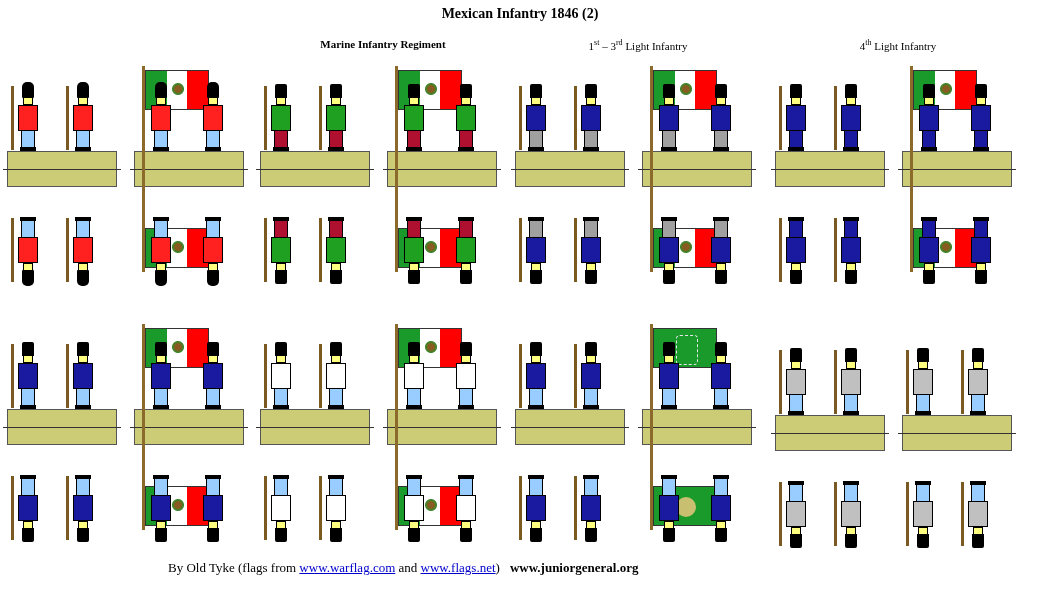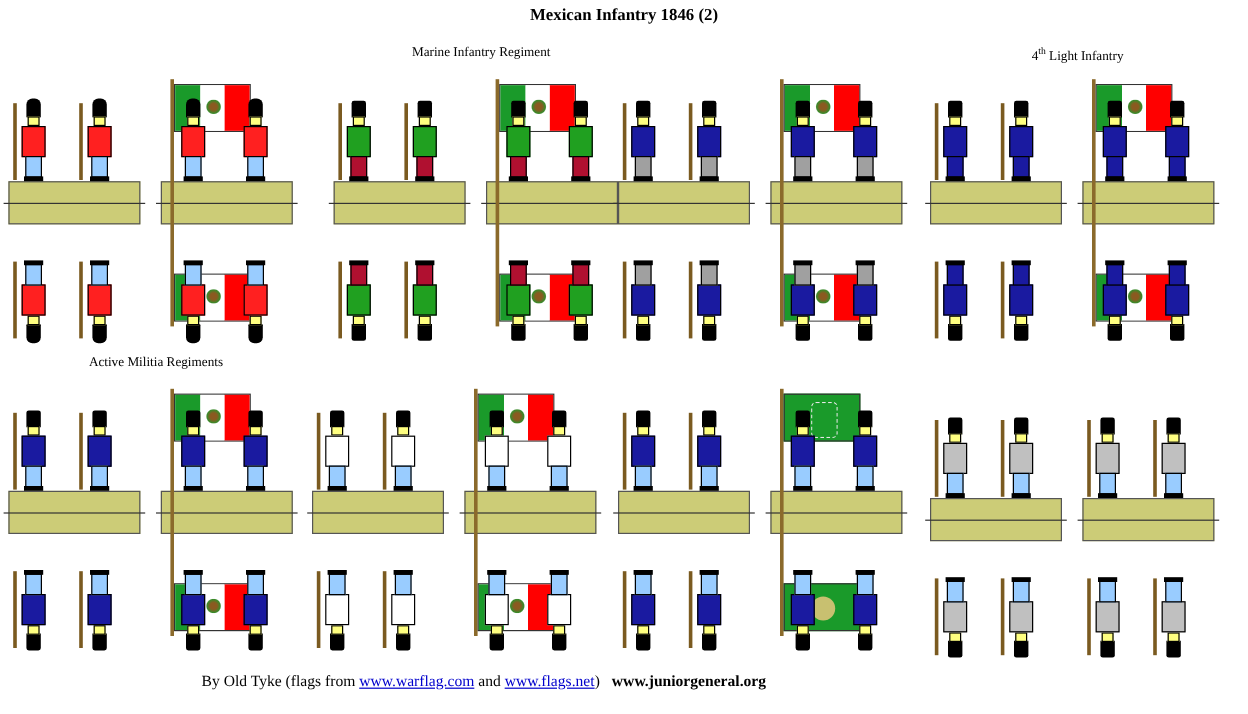--- a/index.html
+++ b/index.html
@@ -112,21 +112,21 @@
         <div class="boots"></div>
       </div>
       <div class="soldier inv" style="left: 195px; top: 148px;">
         <div class="hat "></div>
         <div class="face"></div>
         <div class="coat" style="background:#ff2020"></div>
         <div class="trousers" style="background:#99ccff"></div>
         <div class="boots"></div>
       </div>
     </div>
-    <div class="group" style="left: 276px; top: 38px;">
+    <div class="group" style="left: 258px; top: 38px; font-weight: bold;">
       <div class="group-label">Marine Infantry Regiment</div>
       <div class="base" style="left: 2px; top: 113px; width: 110px; height: 36px;"></div>
       <div class="base-line" style="left: -2px; top: 131px; width: 118px;"></div>
       <div class="soldier" style="left: 10px; top: 44px;">
         <div class="musket"></div>
         <div class="hat shako"></div>
         <div class="face"></div>
         <div class="coat" style="background:#20a020"></div>
         <div class="trousers" style="background:#b01030"></div>
         <div class="boots"></div>
@@ -191,20 +191,21 @@
       </div>
       <div class="soldier inv" style="left: 195px; top: 148px;">
         <div class="hat shako"></div>
         <div class="face"></div>
         <div class="coat" style="background:#20a020"></div>
         <div class="trousers" style="background:#b01030"></div>
         <div class="boots"></div>
       </div>
     </div>
     <div class="group" style="left: 513px; top: 38px;">
+      <div class="group-label"><span>1</span><sup>st</sup><span> – 3</span><sup>rd</sup><span> Light Infantry</span></div>
       <div class="base" style="left: 2px; top: 113px; width: 110px; height: 36px;"></div>
       <div class="base-line" style="left: -2px; top: 131px; width: 118px;"></div>
       <div class="soldier" style="left: 10px; top: 44px;">
         <div class="musket"></div>
         <div class="hat shako"></div>
         <div class="face"></div>
         <div class="coat" style="background:#1a1aa0"></div>
         <div class="trousers" style="background:#a0a0a0"></div>
         <div class="boots"></div>
       </div>
@@ -346,21 +347,20 @@
       </div>
       <div class="soldier inv" style="left: 195px; top: 148px;">
         <div class="hat shako"></div>
         <div class="face"></div>
         <div class="coat" style="background:#1a1aa0"></div>
         <div class="trousers" style="background:#1a1aa0"></div>
         <div class="boots"></div>
       </div>
     </div>
     <div class="group" style="left: 5px; top: 296px;">
-      <div class="group-label">Active Militia Regiments</div>
       <div class="base" style="left: 2px; top: 113px; width: 110px; height: 36px;"></div>
       <div class="base-line" style="left: -2px; top: 131px; width: 118px;"></div>
       <div class="soldier" style="left: 10px; top: 44px;">
         <div class="musket"></div>
         <div class="hat shako"></div>
         <div class="face"></div>
         <div class="coat" style="background:#1a1aa0"></div>
         <div class="trousers" style="background:#99ccff"></div>
         <div class="boots"></div>
       </div>

